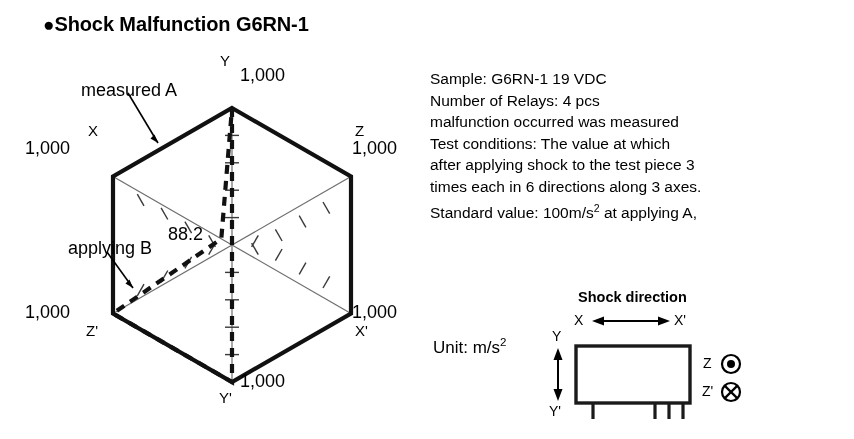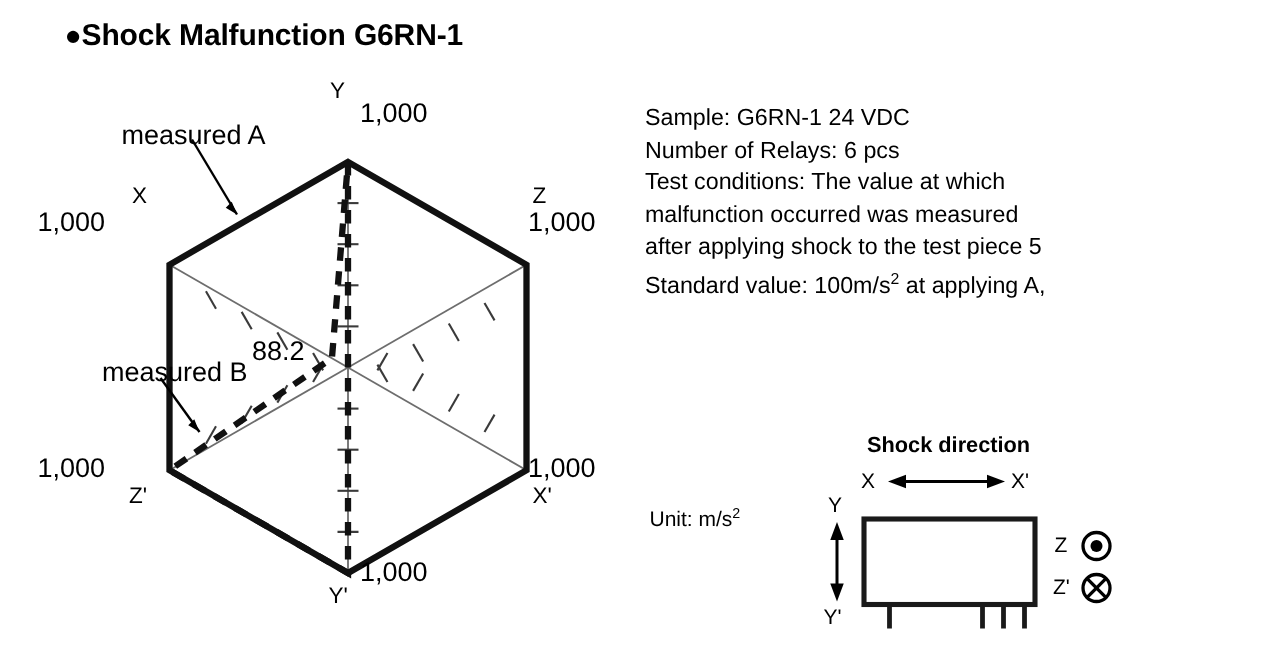--- a/index.html
+++ b/index.html
@@ -36,21 +36,21 @@
     position:absolute;left:430px;top:58px;width:420px;
     font-size:15.5px;line-height:21.6px;
   }
   #spec-text .line{white-space:nowrap;}
   sup{font-size:0.68em;vertical-align:super;}
 
   
   #relay-diagram{position:absolute;left:430px;top:278px;width:424px;height:161px;}
   #relay-svg{position:absolute;left:0;top:0;}
   .relay-label{position:absolute;font-size:14px;line-height:15px;white-space:nowrap;}
-  .relay-label.unit{font-size:14px;}
+  .relay-label.unit{font-size:17px;}
 </style>
 </head>
 <body>
 
 <div class="page">
 
   <div id="title">
     <span class="bullet">●</span><span>Shock Malfunction G6RN-1</span>
   </div>
 
@@ -127,30 +127,31 @@
     <div class="chart-label" style="left:219px;top:342px;font-size:15px;">Y'</div>
     <div class="chart-label" style="left:240px;top:325px;">1,000</div>
 
     <div class="chart-label" style="left:86px;top:275px;font-size:15px;">Z'</div>
     <div class="chart-label" style="left:25px;top:256px;">1,000</div>
 
     <div class="chart-label" style="left:88px;top:75px;font-size:15px;">X</div>
     <div class="chart-label" style="left:25px;top:92px;">1,000</div>
 
     <div class="chart-label" style="left:81px;top:34px;">measured A</div>
-    <div class="chart-label" style="left:68px;top:192px;">measured B</div>
+    <div class="chart-label" style="left:68px;top:192px;">applying B</div>
     <div class="chart-label" style="left:168px;top:178px;">88.2</div>
   </div>
 
   <div id="spec-text">
-    <div class="line">Sample: G6RN-1 24 VDC</div>
-    <div class="line">Number of Relays: 6 pcs</div>
+    <div class="line">Sample: G6RN-1 19 VDC</div>
+    <div class="line">Number of Relays: 4 pcs</div>
+    <div class="line">malfunction occurred was measured</div>
     <div class="line">Test conditions: The value at which</div>
-    <div class="line">malfunction occurred was measured</div>
-    <div class="line">after applying shock to the test piece 5</div>
+    <div class="line">after applying shock to the test piece 3</div>
+    <div class="line">times each in 6 directions along 3 axes.</div>
     <div class="line"><span>Standard value: 100m/s</span><sup>2</sup><span> at applying A,</span></div>
   </div>
 
   <div id="relay-diagram">
 
     <svg id="relay-svg" width="424" height="161" viewBox="0 0 424 161">
 
       <rect x="146" y="58" width="114" height="57" fill="none" stroke="#1a1a1a" stroke-width="3.4"></rect>
 
       <g stroke="#1a1a1a" stroke-width="3.2">

